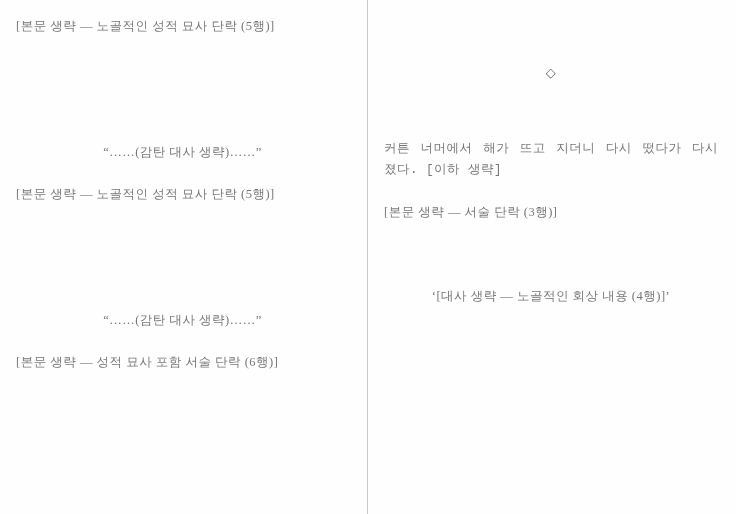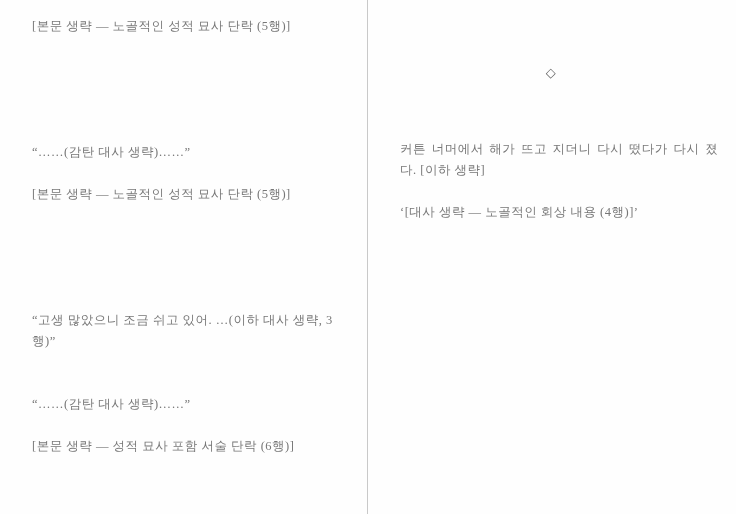--- a/index.html
+++ b/index.html
@@ -24,52 +24,52 @@
     font-size: 12.5px;
     line-height: 21px;
     letter-spacing: 0.5px;
     text-align: justify;
     overflow: hidden;
   }
   .page-left {
     border-right: 1px solid #c9c9c9;
   }
   .page p {
-    margin: 0 0 21px 16px;
+    margin: 0 0 21px 0;
   }
   .dialogue {
-    text-align: left;
+    text-align: center;
   }
   .section-divider {
     text-align: center;
     color: #5a5a5a;
     font-size: 13px;
     margin: 46px 0 56px 0 !important;
   }
   .redacted {
     color: #777;
   }
   
   .lines-1 { min-height: 21px; }
-  .lines-2 { min-height: 42px; }
+  .lines-2 { min-height: 42px; font-family: Liberation Mono, monospace; }
   .lines-3 { min-height: 63px; }
   .lines-4 { min-height: 84px; }
   .lines-5 { min-height: 105px; }
   .lines-6 { min-height: 126px; }
 </style>
 </head>
 <body>
 
 <div class="spread">
   <div class="page page-left">
       <p class="redacted lines-5">[본문 생략 — 노골적인 성적 묘사 단락 (5행)]</p>
       <p class="dialogue redacted lines-1">“……(감탄 대사 생략)……”</p>
       <p class="redacted lines-5">[본문 생략 — 노골적인 성적 묘사 단락 (5행)]</p>
-      <p class="dialogue redacted lines-3">“고생 많았으니 조금 쉬고 있어. …(이하 대사 생략, 3행)”</p>
       <p class="dialogue redacted lines-1">“……(감탄 대사 생략)……”</p>
       <p class="redacted lines-6">[본문 생략 — 성적 묘사 포함 서술 단락 (6행)]</p>
     </div>
   <div class="page page-right">
       <p class="section-divider">◇</p>
       <p class="redacted lines-2">커튼 너머에서 해가 뜨고 지더니 다시 떴다가 다시 졌다. [이하 생략]</p>
+      <p class="redacted lines-3">[본문 생략 — 서술 단락 (3행)]</p>
       <p class="dialogue redacted lines-4">‘[대사 생략 — 노골적인 회상 내용 (4행)]’</p>
     </div>
 </div>
 
 </body></html>

